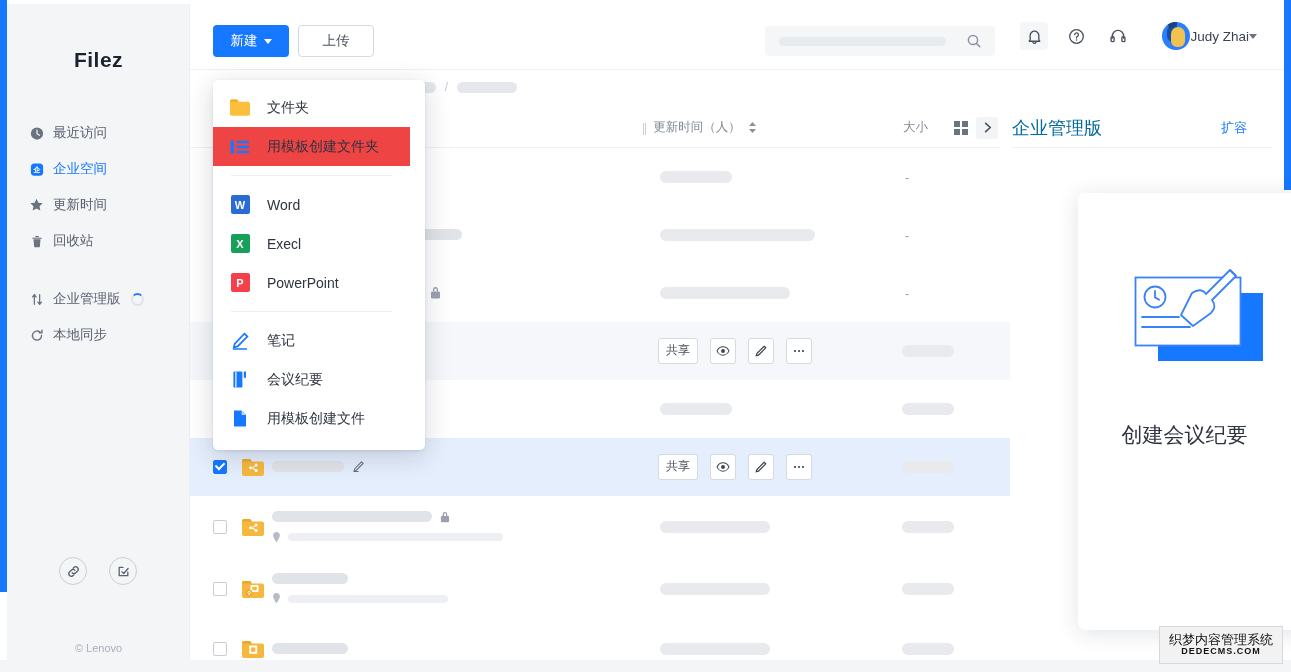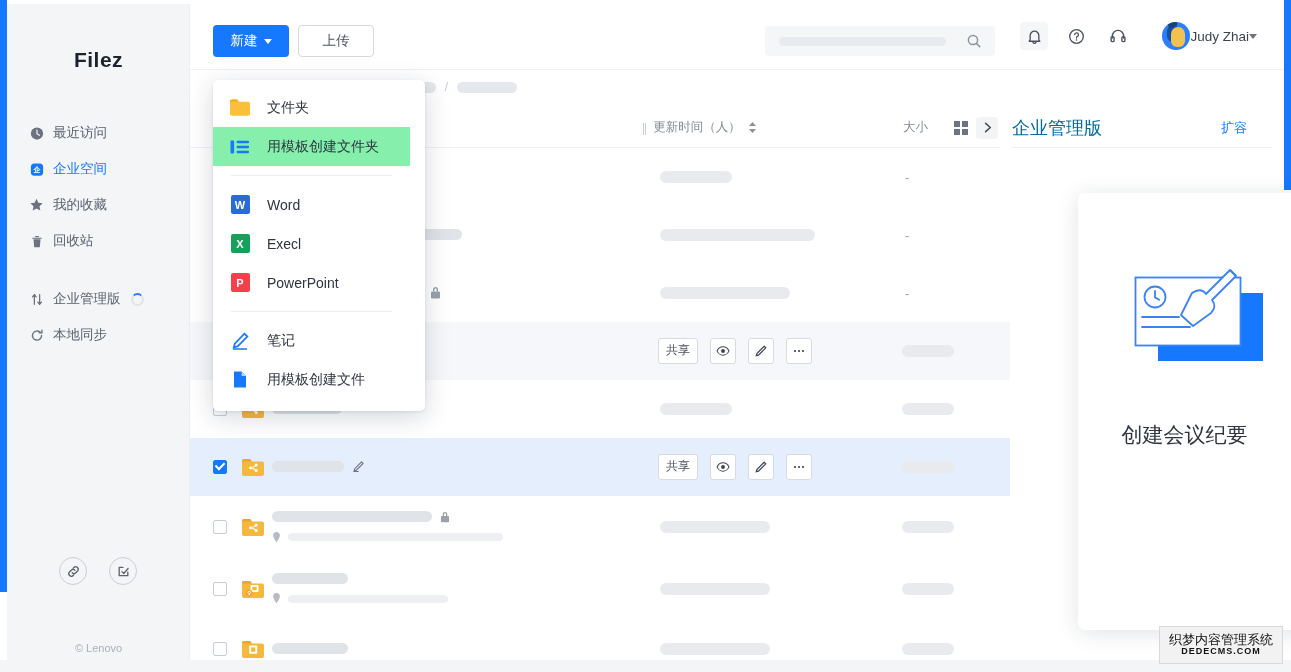--- a/index.html
+++ b/index.html
@@ -251,21 +251,21 @@
     position:absolute; left:213px; top:80px; width:212px;
     background:#fff; border-radius:5px;
     box-shadow:0 6px 26px rgba(24,36,60,.18), 0 1px 3px rgba(24,36,60,.10);
     padding:8px 15px 12px 0;
     z-index:40;
   }
   .menu-item {
     display:flex; align-items:center; height:39px; padding-left:17px; gap:17px;
     font-size:14px; color:#2e3440; cursor:pointer;
   }
-  .menu-item.on { background:#86efac; }
+  .menu-item.on { background:#ef4444; }
   .menu-item .mi-icon { width:20px; height:20px; display:flex; align-items:center; justify-content:center; }
   .menu-div { height:1px; background:#ededf0; margin:9px 18px; }
   .off-badge {
     width:19px; height:19px; border-radius:2px;
     display:flex; align-items:center; justify-content:center;
     color:#fff; font-size:11px; font-weight:bold; font-family:"Liberation Sans",sans-serif;
   }
 
   
   .promo {
@@ -330,21 +330,21 @@
         <span class="ni-label">企业空间</span>
       </div>
 
 
       <div class="nav-item">
         <span class="ni-icon">
           <svg width="15" height="15" viewBox="0 0 16 16">
               <path d="M8 1.4l2 4.2 4.6.6-3.4 3.2.9 4.5L8 11.8 3.9 13.9l.9-4.5L1.4 6.2 6 5.6z" fill="currentColor"></path>
             </svg>
         </span>
-        <span class="ni-label">我的收藏</span>
+        <span class="ni-label">更新时间</span>
       </div>
 
       <div class="nav-item">
         <span class="ni-icon">
           <svg width="14" height="14" viewBox="0 0 16 16">
               <path d="M2.6 3.6h10.8v1.3H2.6z" fill="currentColor"></path>
               <path d="M6 1.6h4v1.4H6z" fill="currentColor"></path>
               <path d="M4 5.3h8l-.7 8.4c0 .6-.5 1-1 1H5.7c-.5 0-1-.4-1-1z" fill="currentColor"></path>
             </svg>
         </span>
@@ -818,20 +818,30 @@
     <div class="menu-item">
       <span class="mi-icon">
         <svg width="20" height="20" viewBox="0 0 20 20" stroke="#1677ff" stroke-width="1.7" fill="none" stroke-linecap="round">
             <path d="M14.4 2.6l3 3L7.6 15.4l-3.8 1 1-3.8z"></path>
             <path d="M3.6 18h12.8"></path>
           </svg>
       </span>
       <span>笔记</span>
     </div>
 
+    <div class="menu-item">
+      <span class="mi-icon">
+        <svg width="19" height="19" viewBox="0 0 19 19">
+            <rect x="2.4" y="1.6" width="9" height="15.8" rx="1.2" fill="#1677ff"></rect>
+            <rect x="4.2" y="1.6" width="1.4" height="15.8" fill="#dce9fd"></rect>
+            <path d="M12.8 1.6h2.2v7l-1.1-1.3-1.1 1.3z" fill="#1677ff"></path>
+          </svg>
+      </span>
+      <span>会议纪要</span>
+    </div>
 
     <div class="menu-item">
       <span class="mi-icon">
         <svg width="18" height="19" viewBox="0 0 18 19">
             <path d="M3 1.6h7.6L15 6v11.4H3z" fill="#1677ff"></path>
             <path d="M10.6 1.6L15 6h-4.4z" fill="#bcd8ff"></path>
           </svg>
       </span>
       <span>用模板创建文件</span>
     </div>

